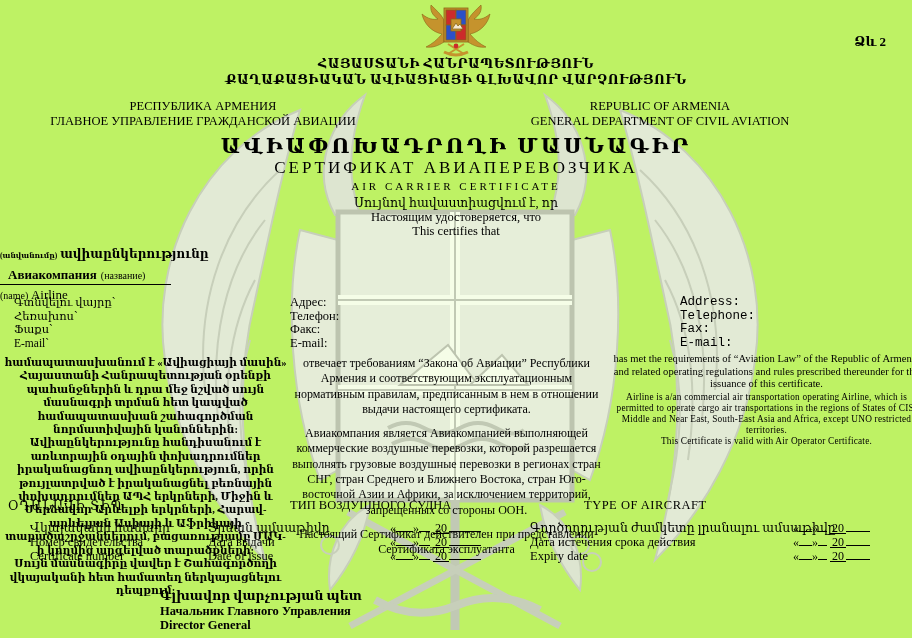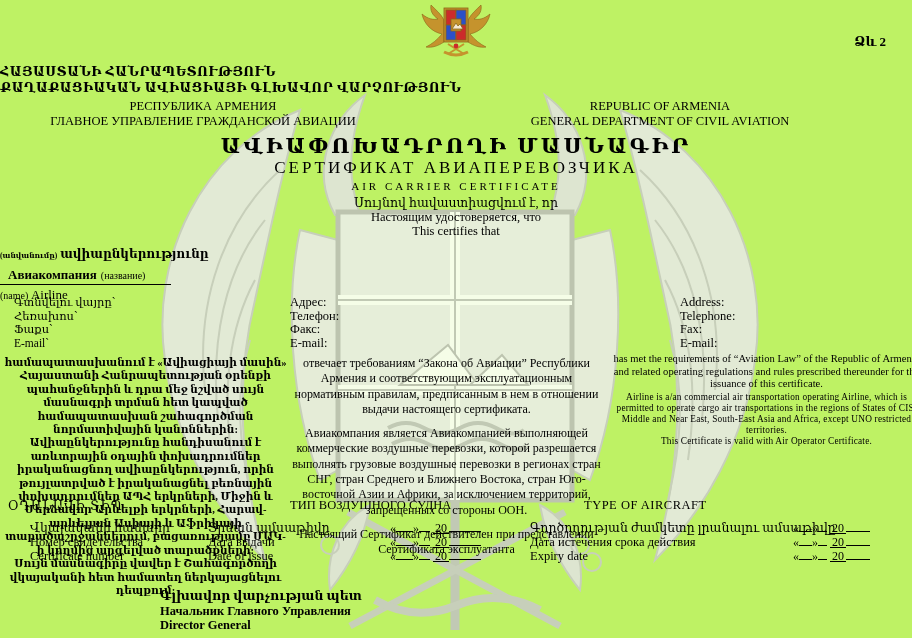--- a/index.html
+++ b/index.html
@@ -11,21 +11,21 @@
     font-family:"Liberation Serif","DejaVu Serif","DejaVu Sans",serif;
     color:#000;
   }
   .wm{position:absolute;left:0;top:0;width:923px;height:638px;z-index:0;}
   .layer{position:absolute;z-index:1;}
 
   .form-number{top:34px;right:26px;font-size:13px;font-weight:bold;}
 
   .arms{top:2px;left:50%;transform:translateX(-50%);}
 
-  .hdr-hy{top:64px;left:0;width:100%;font-weight:bold;font-size:12.5px;line-height:16px;letter-spacing:.5px;}
+  .hdr-hy{top:56px;left:0;width:100%;text-align:center;font-weight:bold;font-size:12.5px;line-height:16px;letter-spacing:.5px;}
   .hdr-ru{top:99px;left:20px;width:366px;text-align:center;font-size:12.5px;line-height:15px;}
   .hdr-en{top:99px;left:494px;width:332px;text-align:center;font-size:12.5px;line-height:15px;}
 
   .titles{top:135px;left:0;width:100%;text-align:center;}
   .title-hy{font-size:21px;font-weight:bold;letter-spacing:3px;line-height:23px;}
   .title-ru{font-size:17px;letter-spacing:3px;line-height:19px;}
   .title-en{font-size:11px;letter-spacing:3px;line-height:19px;}
 
   .certify{top:196px;left:0;width:100%;text-align:center;font-size:12.5px;line-height:14px;}
 
@@ -33,21 +33,21 @@
   .nameblock .tiny{font-size:7.5px;}
   .nameblock .small{font-size:10px;}
   .name-hy{font-size:12px;font-weight:bold;line-height:14px;}
   .name-ru-wrap{display:inline-block;border-bottom:1px solid #000;padding:0 26px 1px 8px;margin-top:2px;}
   .name-ru{font-size:13px;font-weight:bold;}
   .name-en{font-size:13px;line-height:15px;margin-top:2px;}
 
   .contact{font-size:12.5px;line-height:13.6px;}
   .contact-hy{top:296px;left:14px;font-size:11.5px;}
   .contact-ru{top:296px;left:290px;}
-  .contact-en{top:296px;left:680px;}
+  .contact-en{top:296px;left:680px;font-family:Liberation Mono, monospace;}
 
   .body-col p{margin:0;text-align:center;}
   .body-hy{top:356px;left:4px;width:283px;font-size:10.6px;font-weight:bold;line-height:13.4px;text-align:justify;}
   .body-hy p{margin:0;}
   .body-ru{top:356px;left:290px;width:313px;font-size:12px;line-height:15.3px;}
   .body-ru p{margin:0 0 9px 0;}
   .body-en{top:353px;left:612px;width:309px;text-align:justify;}
   .body-en .p1{font-size:10.6px;line-height:12.6px;margin:0;}
   .body-en .p2{font-size:9.3px;line-height:10.9px;margin:1px 0 0 0;letter-spacing:.2px;}
 

